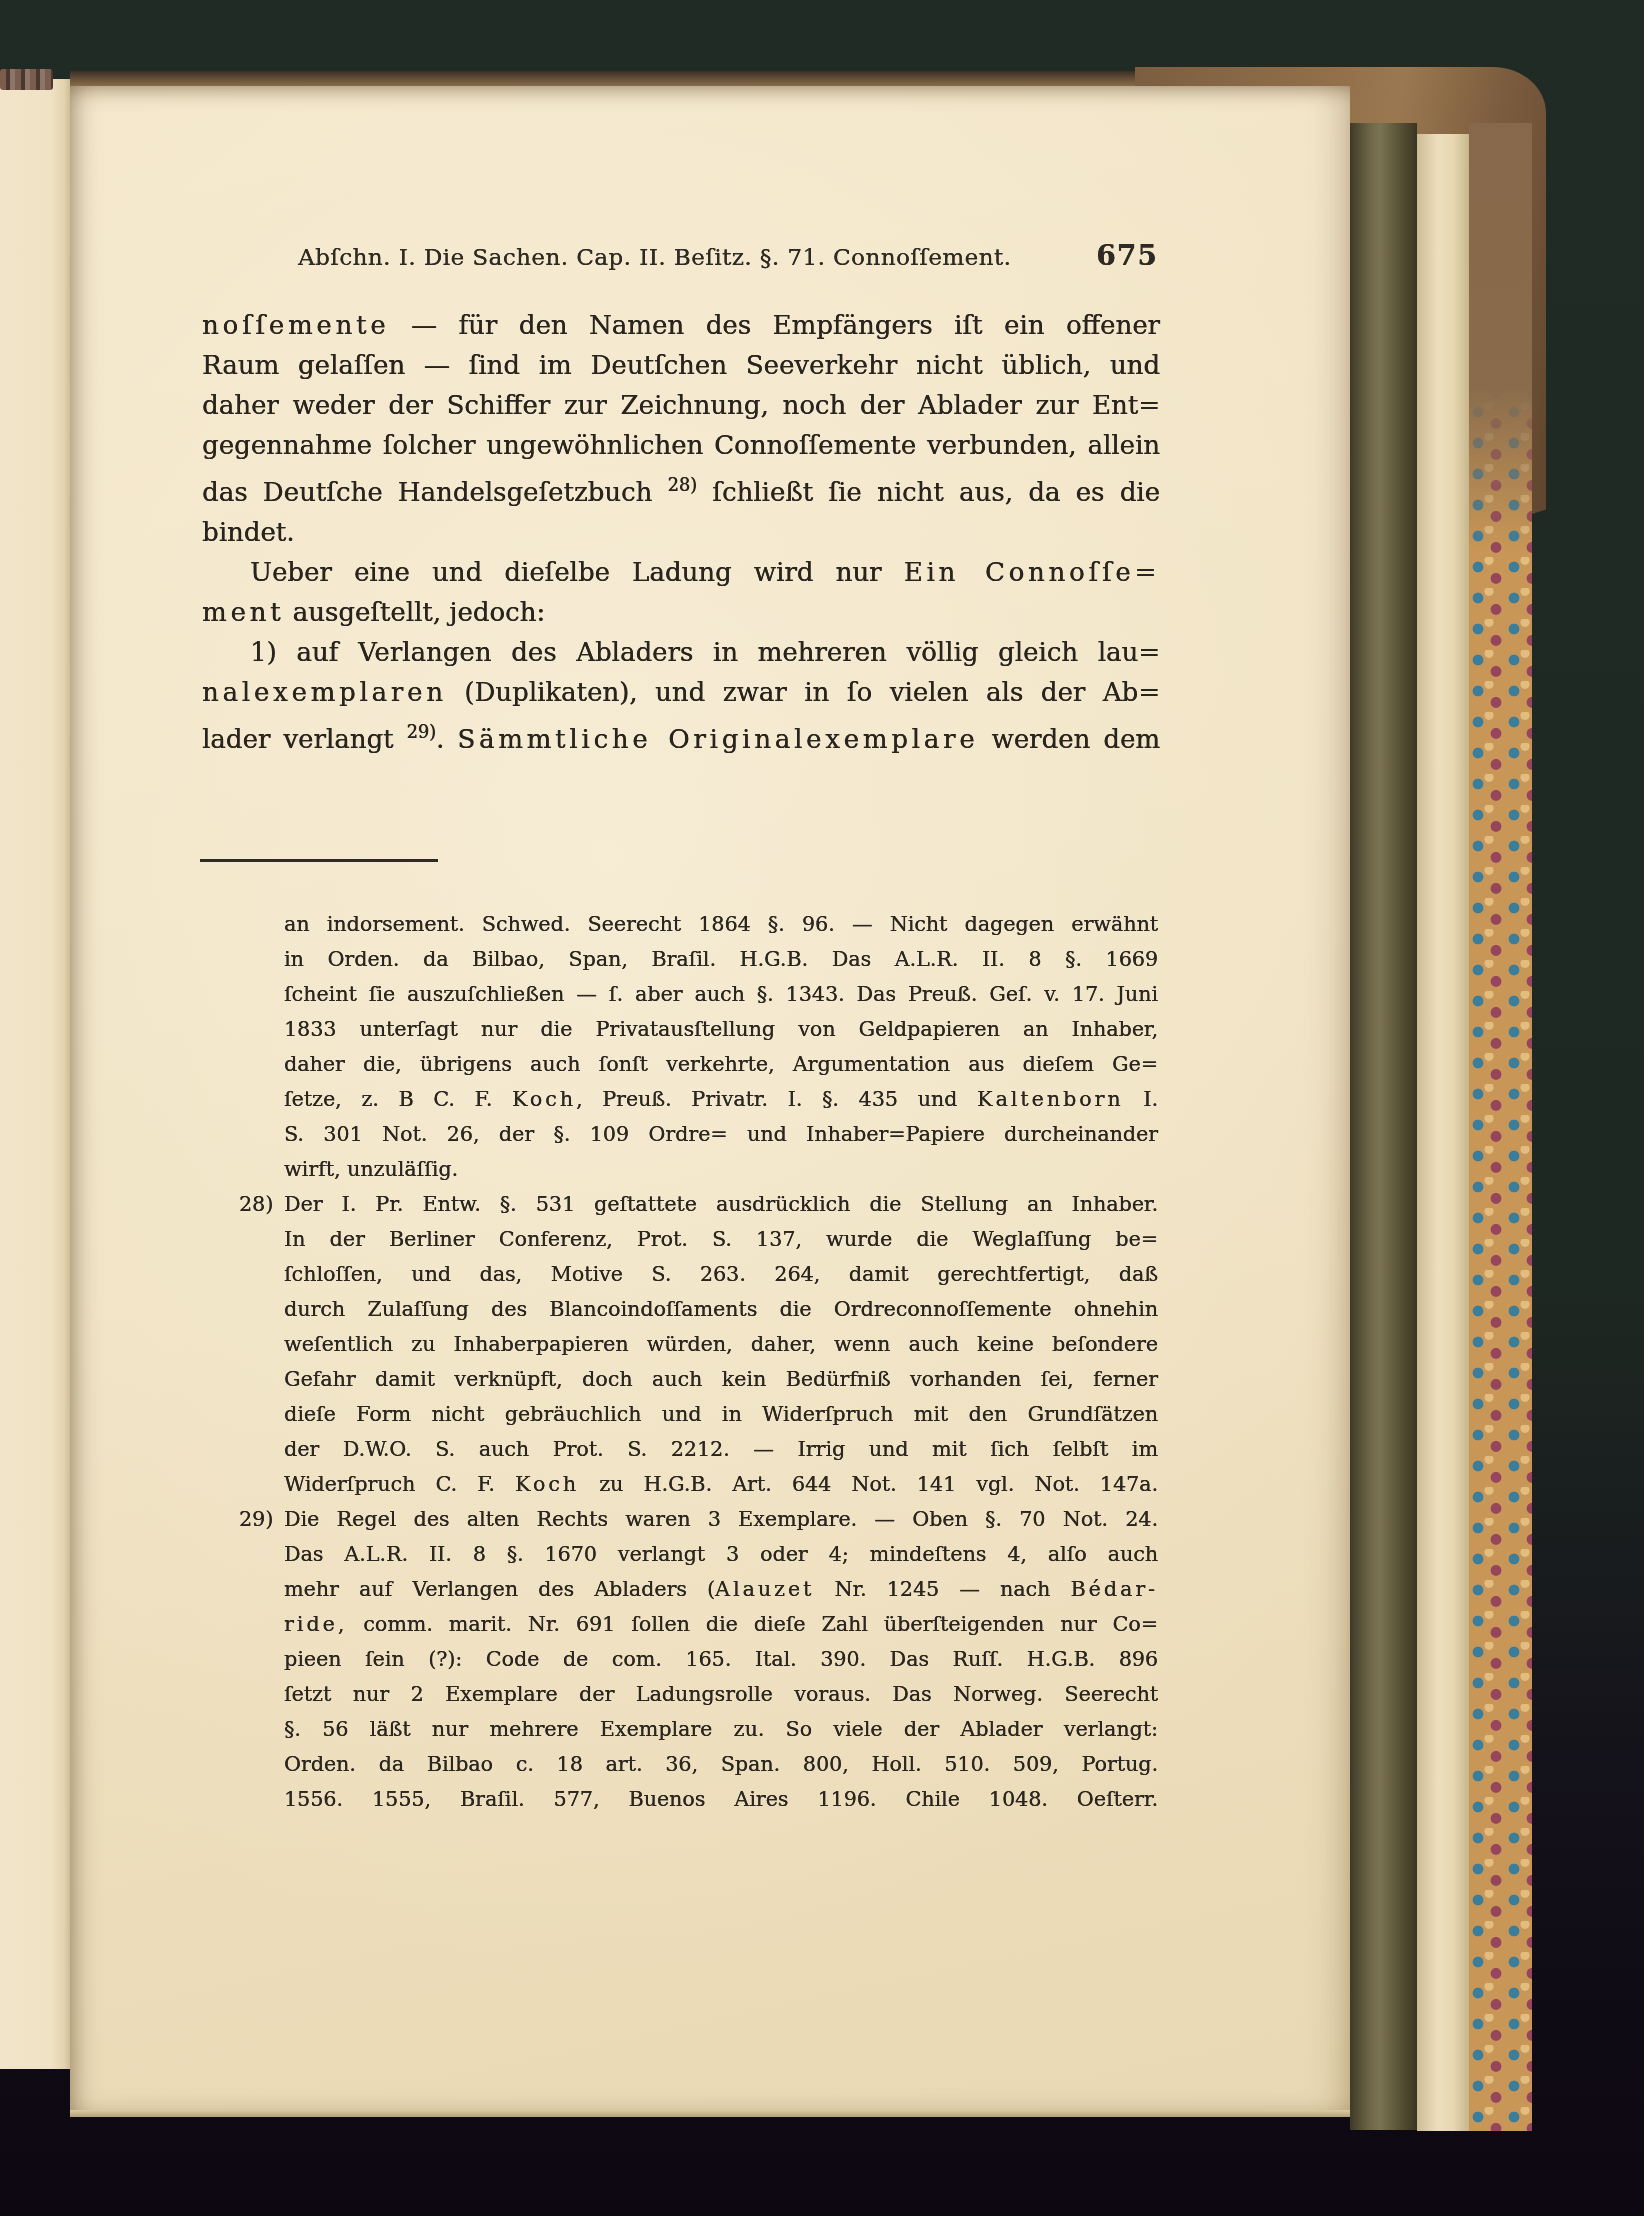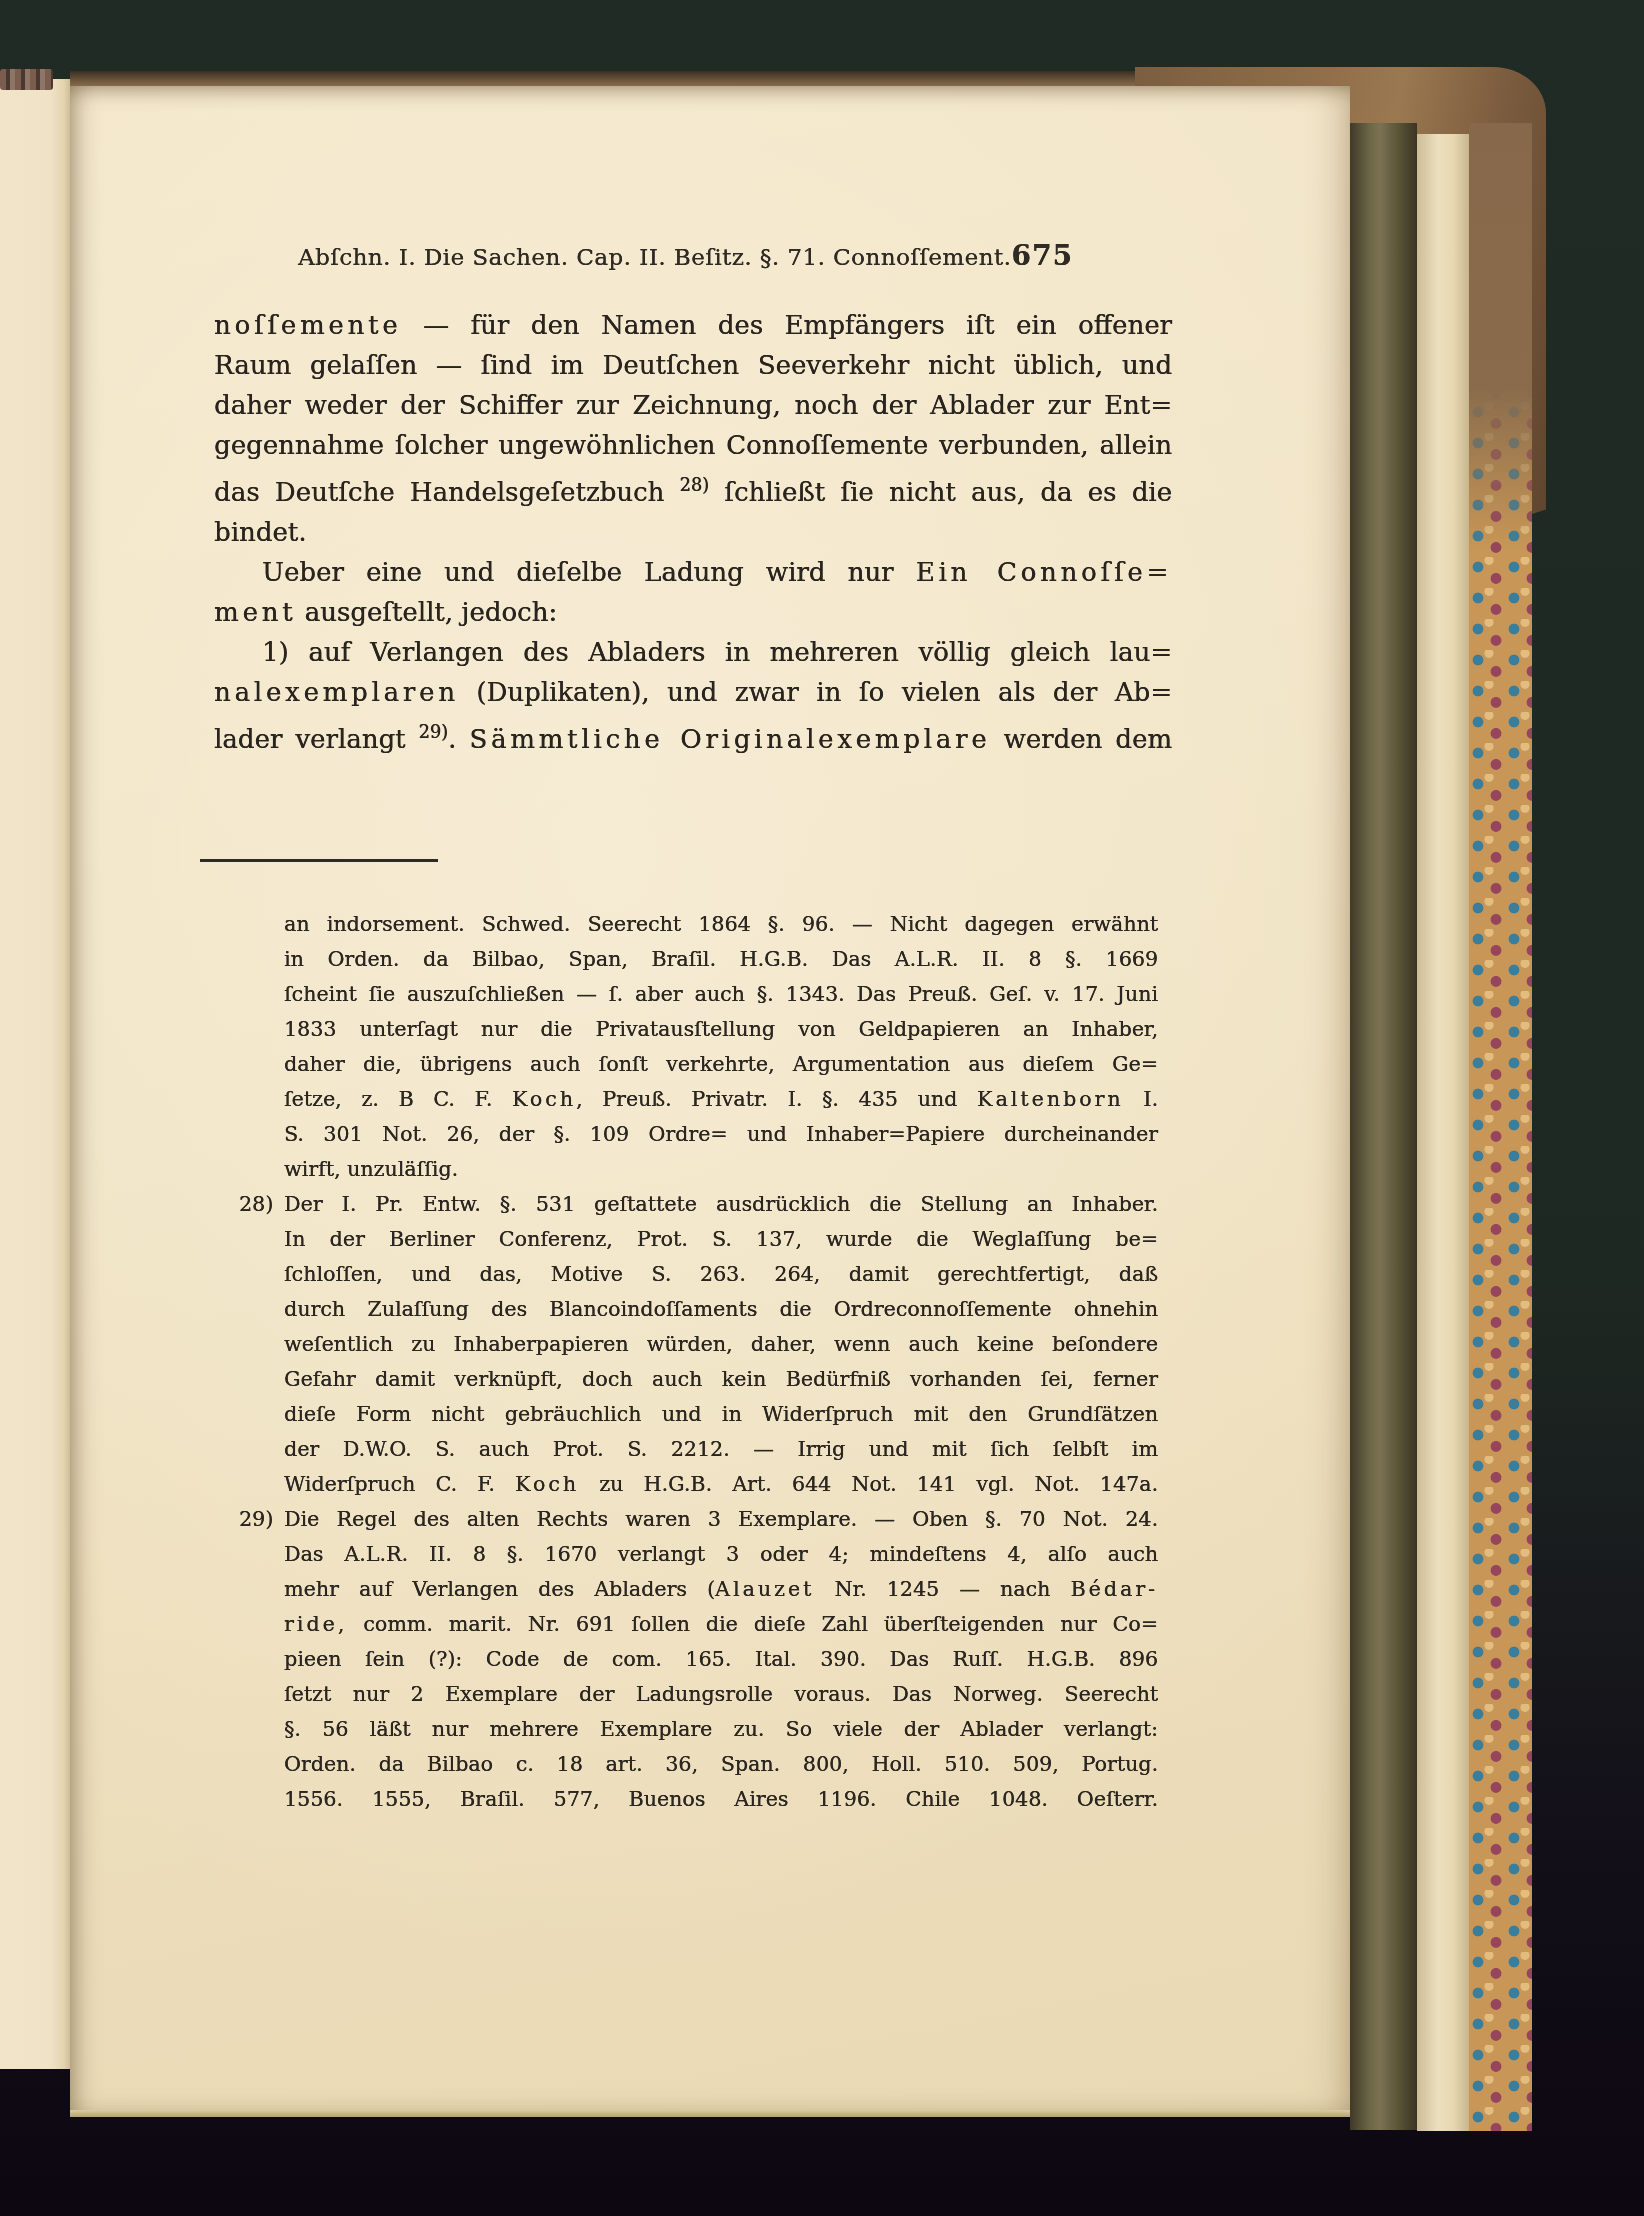--- a/index.html
+++ b/index.html
@@ -67,28 +67,28 @@
                inset 0 13px 21.4px -13px rgba(96,74,42,0.55);
     color:#2b2620;
   }
   .bottom-edge{
     position:absolute;left:70px;top:2110px;width:1280px;height:7.4px;z-index:3;
     background:linear-gradient(180deg,#dcccA4 0%,#b3a176 100%);
   }
 
   .running-head{
     position:absolute;left:228px;top:153px;width:860px;
-    display:flex;justify-content:flex-start;align-items:baseline;
+    display:flex;justify-content:space-between;align-items:baseline;
     font-size:23px;letter-spacing:0.02em;color:#2e2a24;
     text-shadow:0.2px 0 0 currentColor;
   }
   .running-head .pageno{font-size:28px;font-weight:bold;letter-spacing:0.04em;}
 
   .body-text{
-    position:absolute;left:144px;top:219px;width:958px;
+    position:absolute;left:132px;top:219px;width:958px;
     font-size:26px;line-height:40px;color:#29241e;
     text-shadow:0.3px 0 0 currentColor;
   }
   .bline{white-space:normal;}
   .jl{text-align:justify;text-align-last:justify;}
   .ind{text-indent:48px;}
   .sp{letter-spacing:0.145em;}
   .sup{vertical-align:super;font-size:68%;letter-spacing:0;}
 
   .fn-rule{

